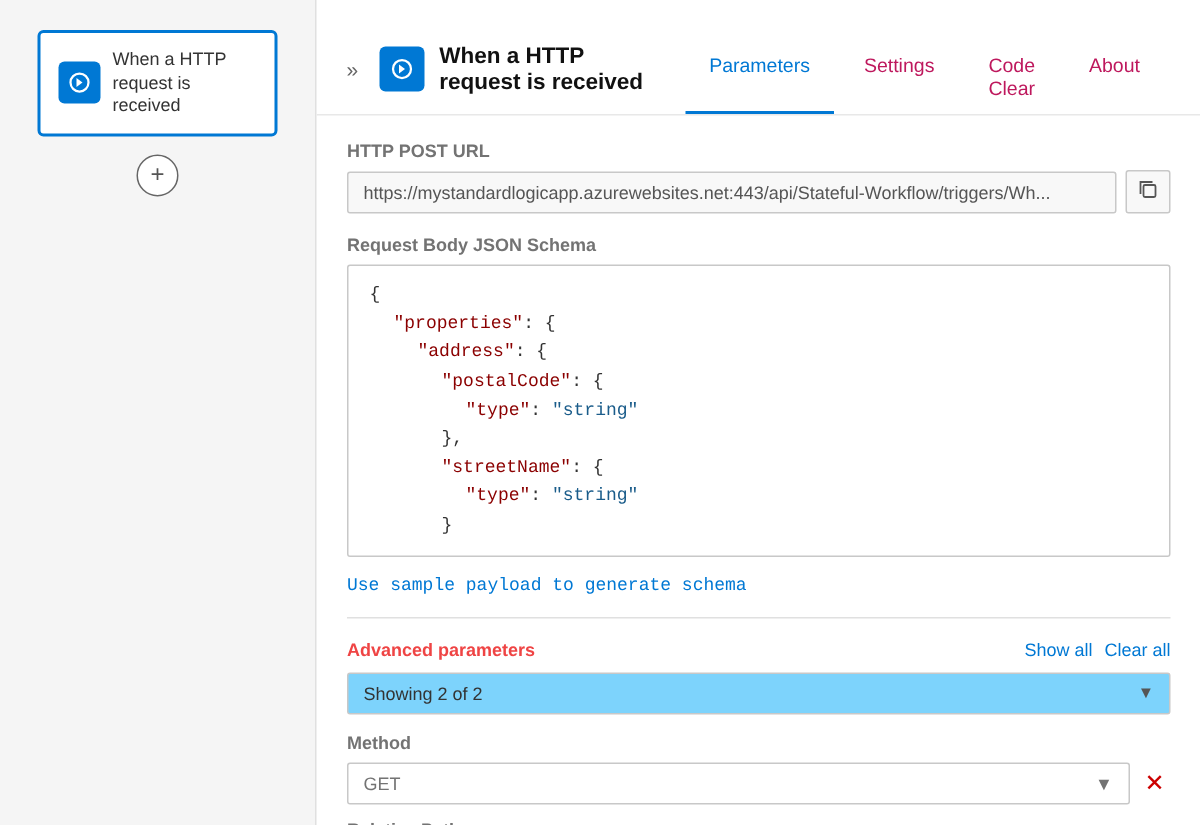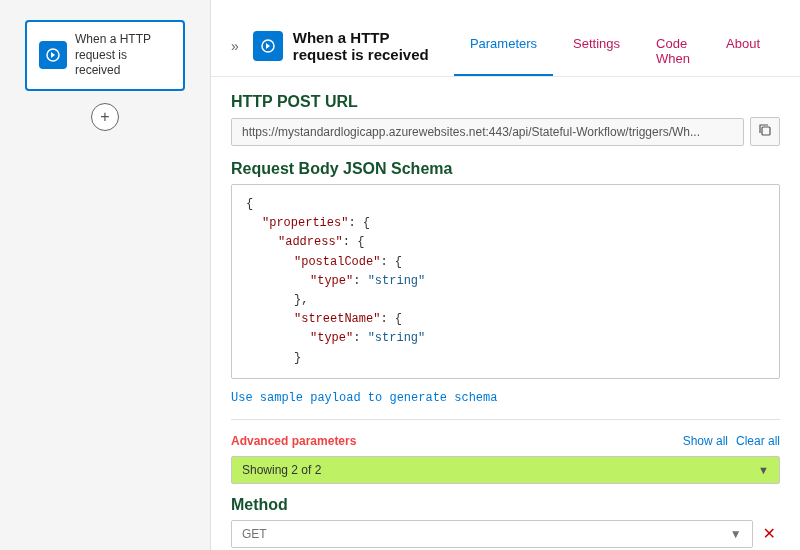--- a/index.html
+++ b/index.html
@@ -137,23 +137,23 @@
       font-weight: 500;
     }
 
     .panel-content {
       flex: 1;
       overflow-y: auto;
       padding: 16px 20px;
     }
 
     .field-label {
-      font-size: 16px;
+      font-size: 12px;
       font-weight: 600;
-      color: #14532d;
+      color: #737373;
       margin-bottom: 6px;
     }
 
     .url-row {
       display: flex;
       align-items: center;
       gap: 6px;
       margin-bottom: 14px;
     }
 
@@ -235,21 +235,21 @@
       font-size: 12px;
       color: #0078d4;
       cursor: pointer;
     }
 
     .showing-dropdown {
       display: flex;
       align-items: center;
       border: 1px solid #c8c8c8;
       border-radius: 2px;
-      background: #bef264;
+      background: #7dd3fc;
       padding: 6px 10px;
       margin-bottom: 12px;
       cursor: pointer;
     }
 
     .showing-text {
       flex: 1;
       font-size: 12px;
       color: #333;
     }
@@ -323,21 +323,21 @@
         <svg width="16" height="16" viewBox="0 0 16 16" fill="none">
           <circle cx="8" cy="8" r="6" stroke="white" stroke-width="1.5" fill="none"></circle>
           <path d="M6 5l4 3-4 3V5z" fill="white"></path>
         </svg>
       </div>
       <span class="header-title">When a HTTP request is received</span>
     </div>
     <div class="tabs">
       <div class="tab active">Parameters</div>
       <div class="tab">Settings</div>
-      <div class="tab">Code When</div>
+      <div class="tab">Code Clear</div>
       <div class="tab">About</div>
     </div>
   </div>
 
   <div class="panel-content">
 
     
     <div class="field-label">HTTP POST URL</div>
     <div class="url-row">
       <div class="url-input">https://mystandardlogicapp.azurewebsites.net:443/api/Stateful-Workflow/triggers/Wh...</div>

